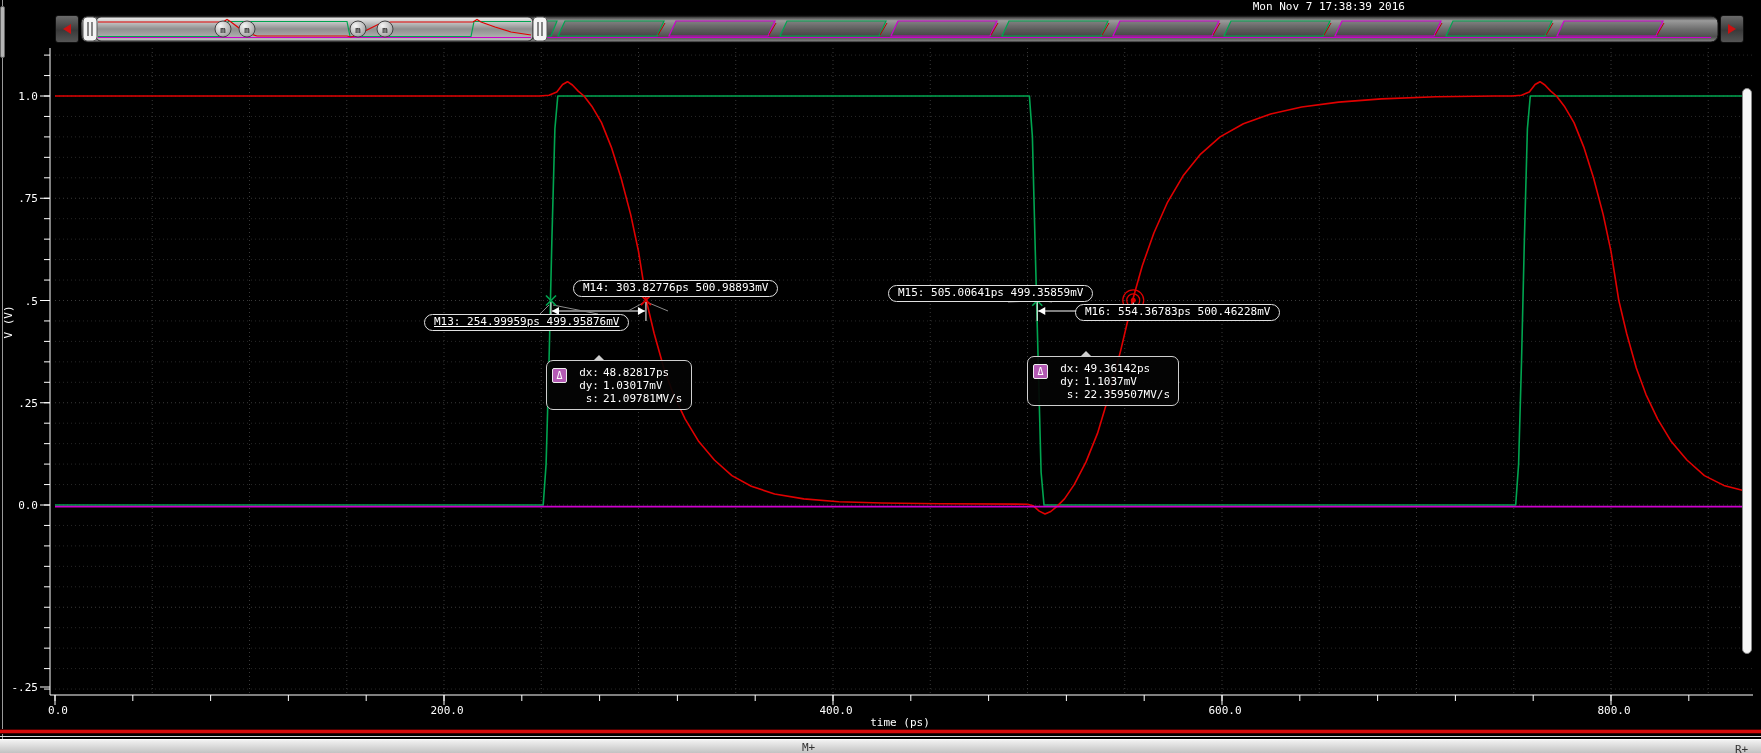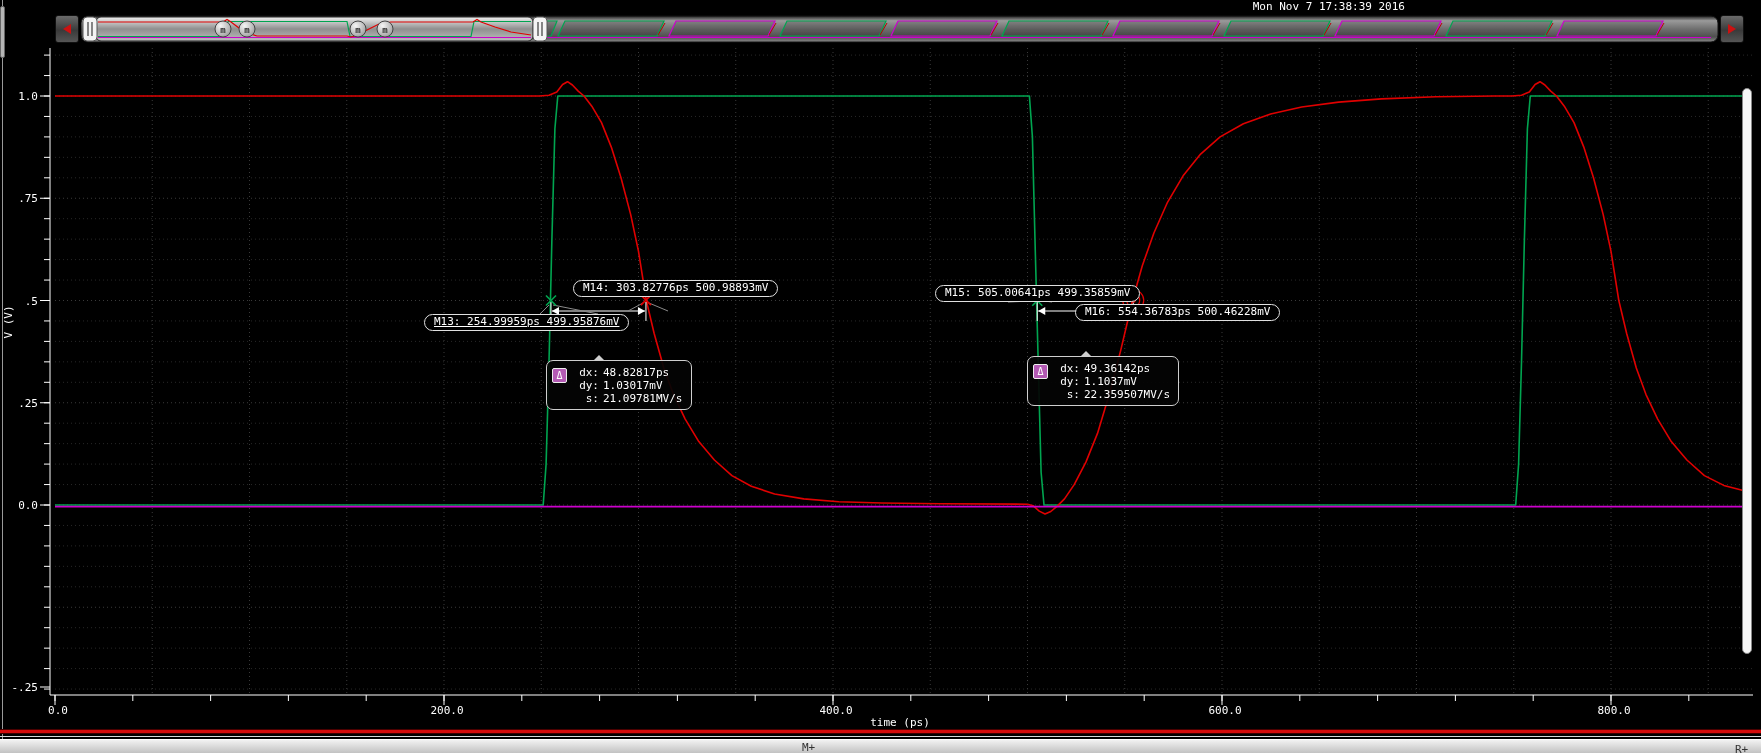--- a/index.html
+++ b/index.html
@@ -298,21 +298,21 @@
       <circle cx="1133.24542935" cy="300.31092748" r="2.5" fill="#e00000"></circle>
       <circle cx="1133.24542935" cy="300.31092748" r="6.5" fill="none" stroke="#e00000" stroke-width="1.2"></circle>
       <circle cx="1133.24542935" cy="300.31092748" r="10.5" fill="none" stroke="#e00000" stroke-width="1.2"></circle>
     </g>
   <text id="xlabel" x="900" y="726" fill="#fff" font-size="11" text-anchor="middle">time (ps)</text>
   <text id="ylabel" x="12" y="322" fill="#fff" font-size="11" text-anchor="middle" transform="rotate(-90 12 322)">V (V)</text>
 </svg>
 
 <div class="pill" style="left:424px;top:314px;text-decoration:underline;">M13: 254.99959ps 499.95876mV</div>
 <div class="pill" style="left:573px;top:280px;">M14: 303.82776ps 500.98893mV</div>
-<div class="pill" style="left:935px;top:285px;">M15: 505.00641ps 499.35859mV</div>
+<div class="pill" style="left:888px;top:285px;">M15: 505.00641ps 499.35859mV</div>
 <div class="pill" style="left:1075px;top:304px;">M16: 554.36783ps 500.46228mV</div>
 
 <div class="dbox" style="left:546px;top:360px;width:146px;">
   <span class="notch" style="left:46px;"></span>
   <span class="dicon">Δ</span>
   <div class="row">
     <span class="lbl">dx:</span><span>48.82817ps</span></div>
   <div class="row">
     <span class="lbl">dy:</span><span>1.03017mV</span></div>
   <div class="row">

